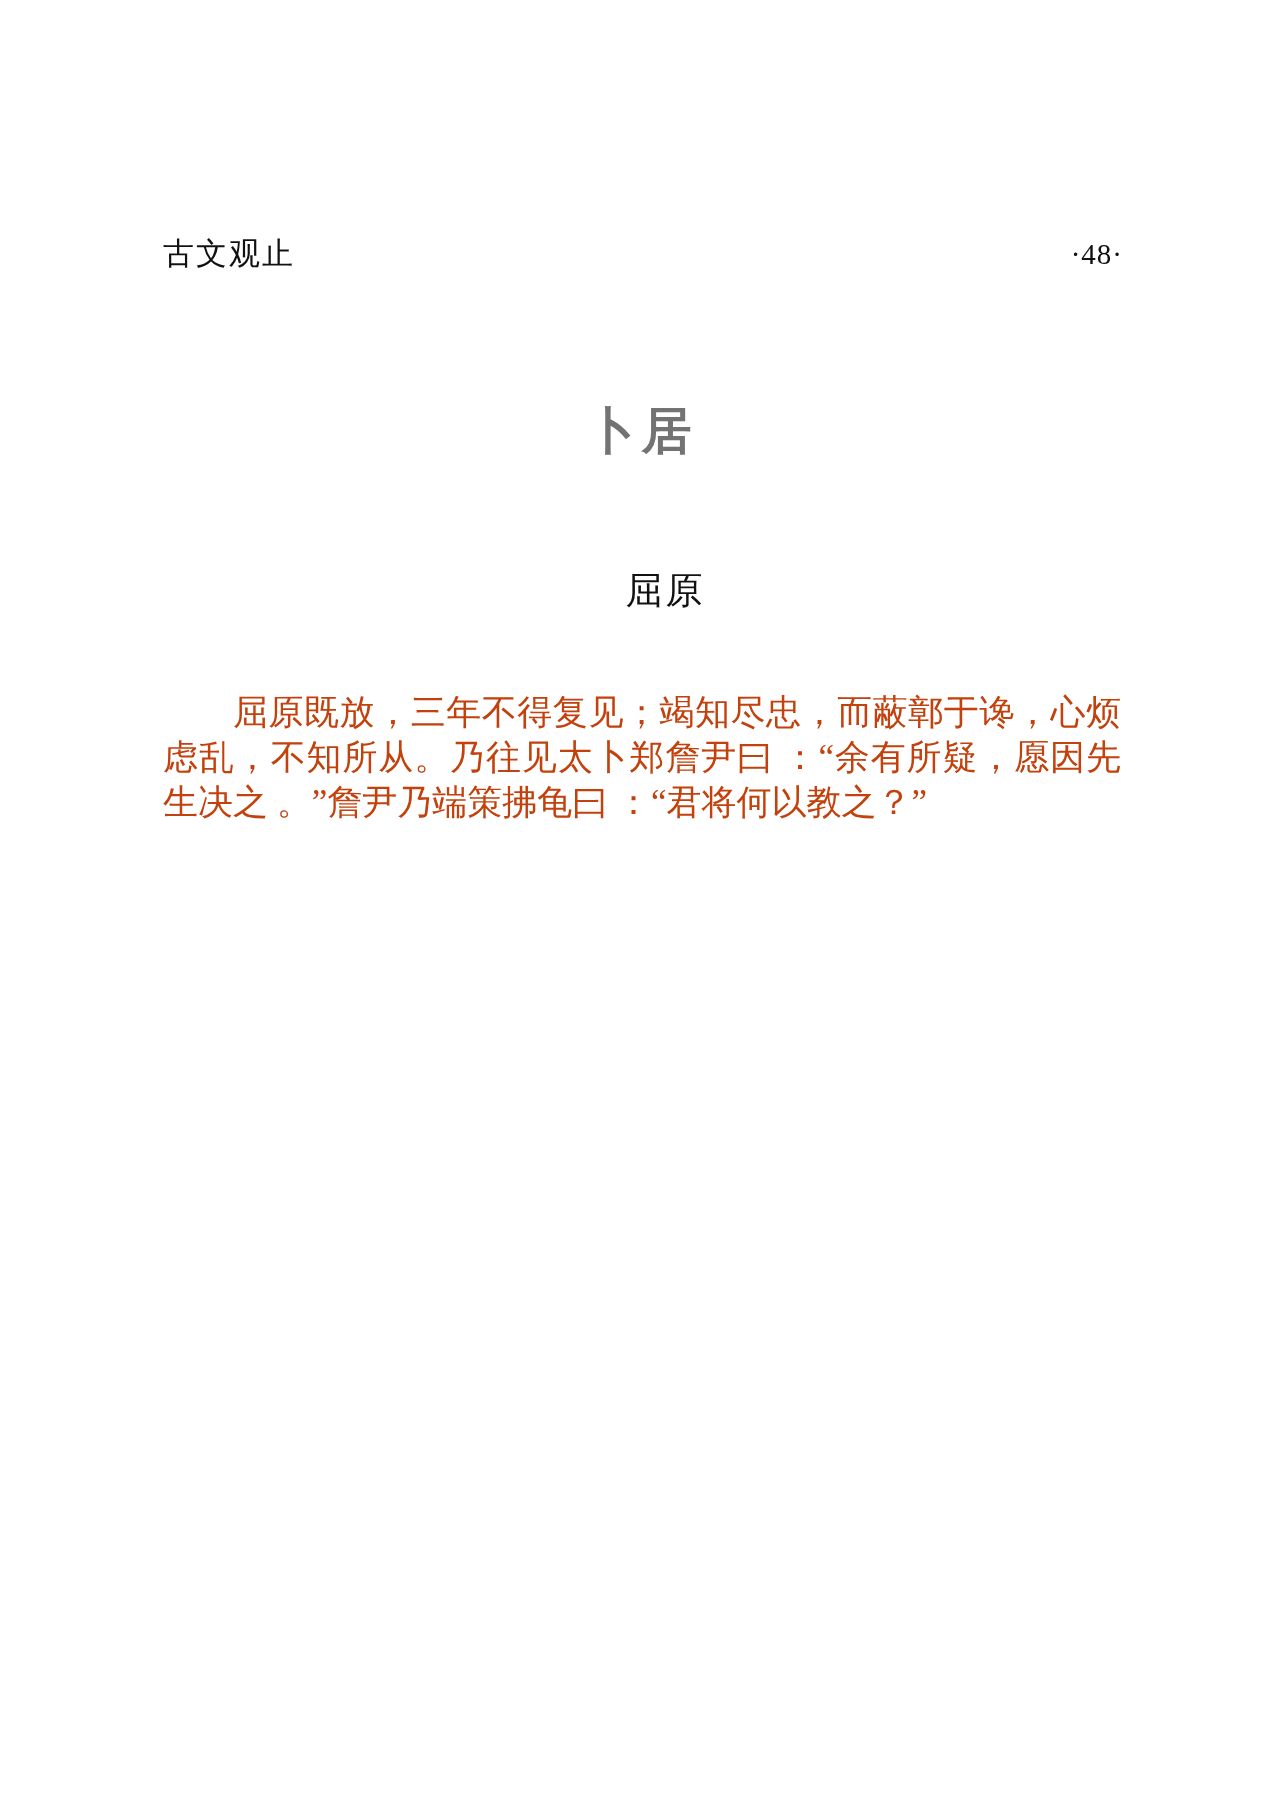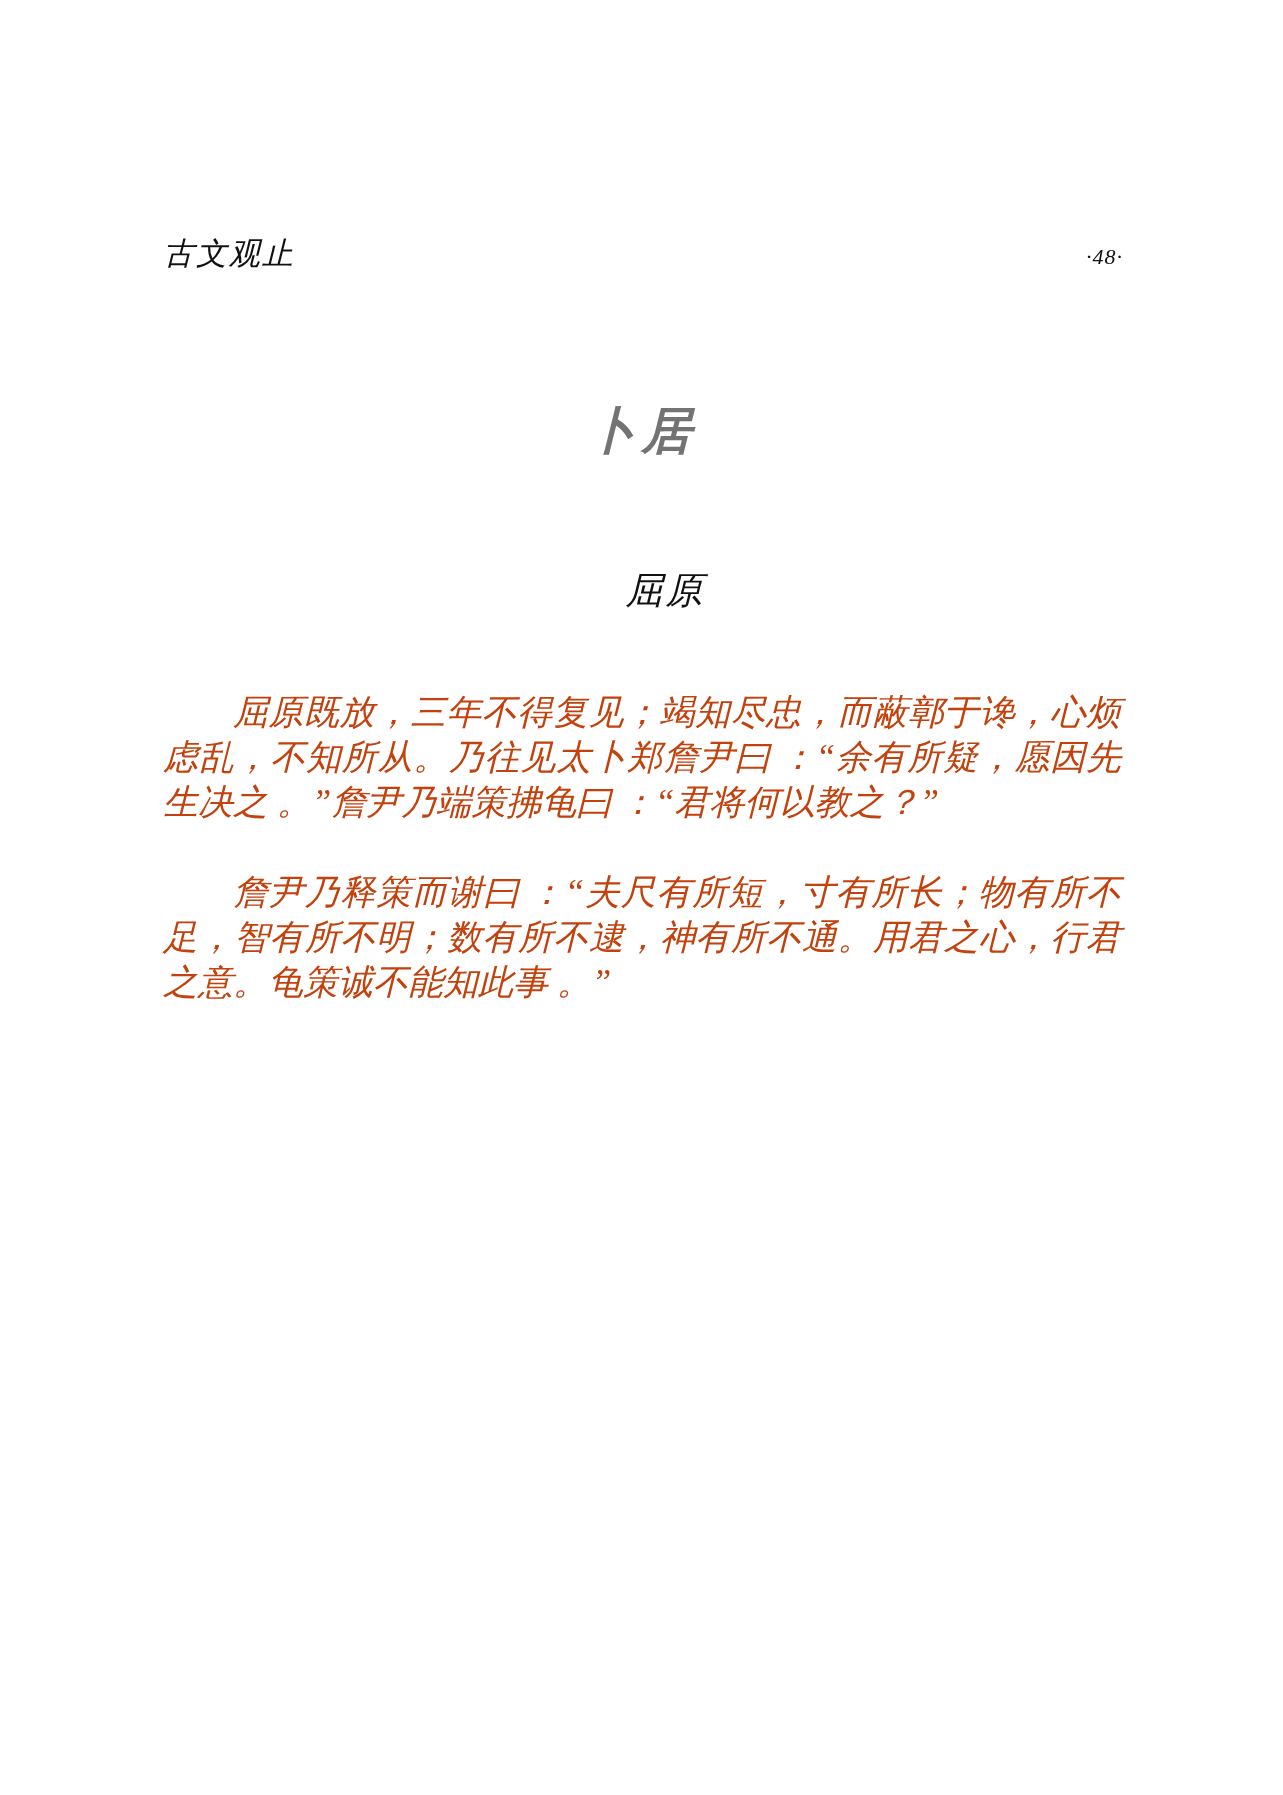--- a/index.html
+++ b/index.html
@@ -7,37 +7,36 @@
     padding: 0;
     background: #ffffff;
   }
   .page {
     position: relative;
     width: 1283px;
     height: 1531px;
     background: #ffffff;
     overflow: hidden;
     color: #111111;
-    font-style: italic;
   }
   .header {
     position: absolute;
     top: 233px;
     left: 163px;
     right: 160px;
     display: flex;
     justify-content: space-between;
     align-items: baseline;
     font-family: "Liberation Serif", serif;
     font-size: 31px;
     letter-spacing: 2px;
     color: #111111;
   }
   .page-number {
-    font-size: 22px;
+    font-size: 29px;
     letter-spacing: 1px;
   }
   .title {
     position: absolute;
     top: 398px;
     left: 0;
     width: 100%;
     margin: 0;
     text-align: center;
     font-family: "Liberation Sans", sans-serif;
@@ -83,16 +82,15 @@
     <span class="book-title">古文观止</span>
     <span class="page-number">·48·</span>
   </div>
 
   <h1 class="title">卜居</h1>
 
   <div class="author">屈原</div>
 
   <div class="content">
     <p>屈原既放，三年不得复见；竭知尽忠，而蔽鄣于谗，心烦虑乱，不知所从。乃往见太卜郑詹尹曰 ：“余有所疑，愿因先生决之 。”詹尹乃端策拂龟曰 ：“君将何以教之？”</p>
-    <p>詹尹乃释策而谢曰 ：“夫尺有所短，寸有所长；物有所不足，智有所不明；数有所不逮，神有所不通。用君之心，行君之意。龟策诚不能知此事 。”</p>
   </div>
 
 </div>
 
 </body></html>

